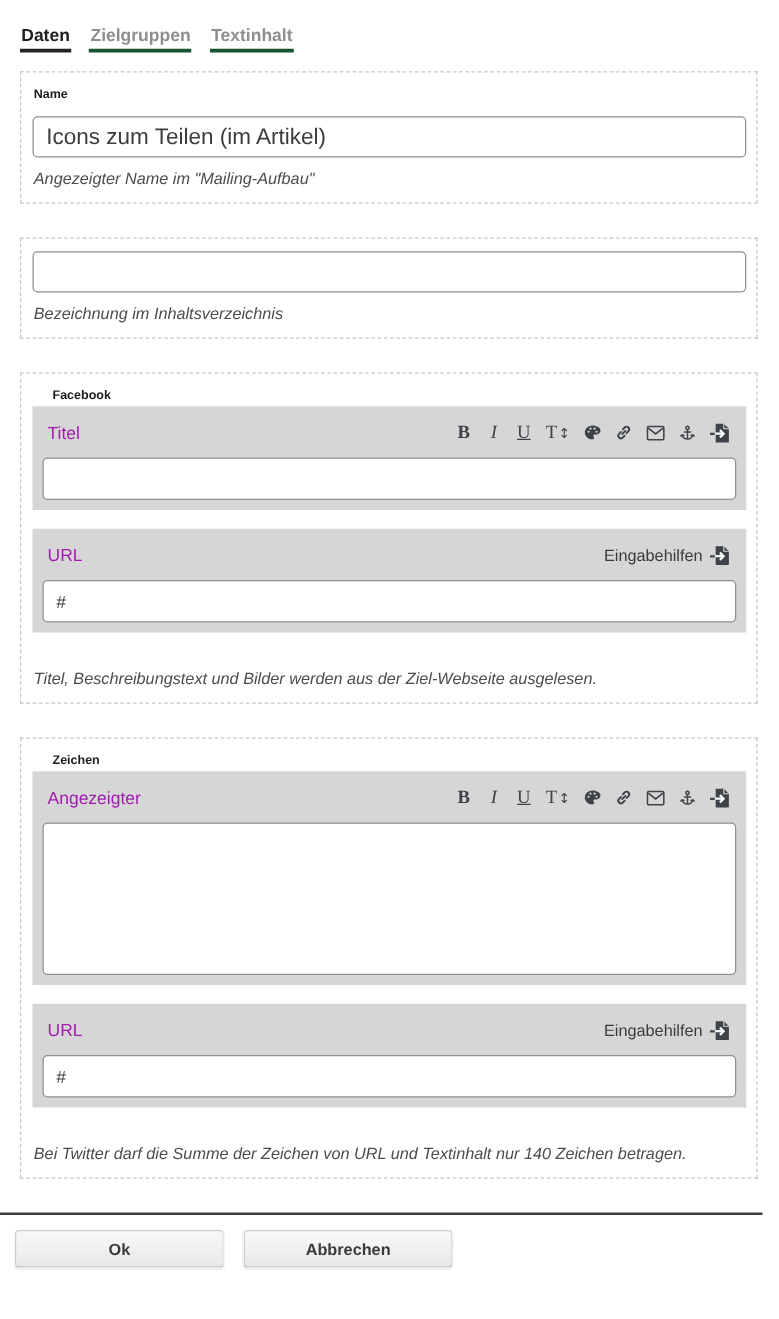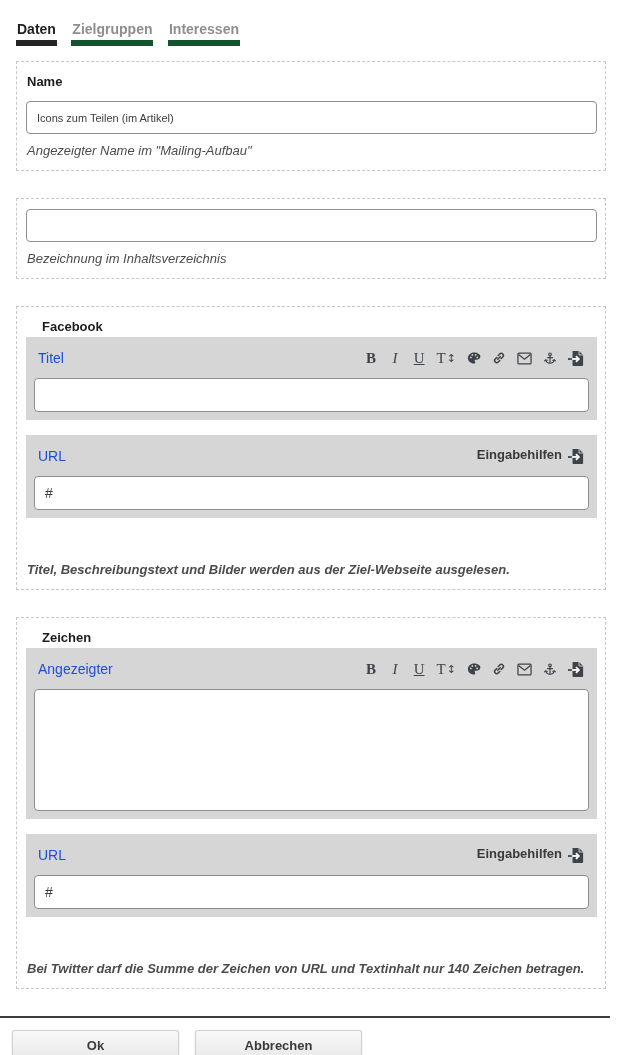--- a/index.html
+++ b/index.html
@@ -6,46 +6,46 @@
   body{
     width:623px;height:1055px;overflow:hidden;background:#fff;
     font-family:"Liberation Sans","DejaVu Sans",sans-serif;
     -webkit-font-smoothing:antialiased;
   }
   
   .tabs{margin:20px 0 15px 16px;}
   .tab{
     display:inline-block;margin-right:10px;padding:0 1px 3px 1px;
     font-size:14px;font-weight:bold;color:#8e8e8e;
-    border-bottom:6px solid #14532d;cursor:pointer;text-decoration:none;
+    border-bottom:3px solid #14532d;cursor:pointer;text-decoration:none;
   }
   .tab.active{color:#1e1e1e;border-bottom-color:#242424;}
   
   .section{
     margin:0 17px 27px 16px;border:1px dashed #c7c7c7;
     padding:10px 8px 10px 9px;background:#fff;
   }
-  .field-label{font-size:13px;font-weight:bold;color:#1c1c1c;margin:2px 0 12px 1px;}
+  .field-label{font-size:10px;font-weight:bold;color:#1c1c1c;margin:2px 0 12px 1px;}
   .section-social .field-label{margin-bottom:3px;margin-left:16px;}
   .text-input{
     display:block;width:100%;height:33px;box-sizing:border-box;
     border:1px solid #8f8f8f;border-radius:4px;background:#fff;
     font-family:"Liberation Sans","DejaVu Sans",sans-serif;
-    font-size:11px;color:#3c3c3c;padding:0 10px;outline:none;
+    font-size:18px;color:#3c3c3c;padding:0 10px;outline:none;
   }
   .hint{font-size:13px;font-style:italic;color:#4c4c4c;margin:9px 1px 2px 1px;}
-  .section-social .hint{margin-top:44px;font-weight:bold;}
+  .section-social .hint{margin-top:29px;}
   
   .panel{background:#d6d6d6;padding:8px;}
   .panel + .panel{margin-top:15px;}
   .panel-header{
     display:flex;justify-content:space-between;align-items:center;
     margin:3px 4px 10px 4px;height:20px;
   }
-  .panel-label{font-size:14px;color:#1d4ed8;}
+  .panel-label{font-size:14px;color:#a21caf;}
   .panel-input{
     display:block;width:100%;height:34px;box-sizing:border-box;
     border:1px solid #8f8f8f;border-radius:4px;background:#fff;
     font-family:"Liberation Sans","DejaVu Sans",sans-serif;
     font-size:14px;color:#3c3c3c;padding:0 10px;outline:none;
   }
   .panel-textarea{
     display:block;width:100%;height:122px;box-sizing:border-box;resize:none;
     border:1px solid #8f8f8f;border-radius:4px;background:#fff;
     font-family:"Liberation Sans","DejaVu Sans",sans-serif;
@@ -57,21 +57,21 @@
     display:inline-flex;align-items:center;justify-content:center;
     min-width:13px;height:18px;cursor:pointer;color:#3e4349;
     font-family:"Liberation Serif","DejaVu Serif",serif;font-size:15px;line-height:1;
   }
   .tb.b{font-weight:bold;}
   .tb.i{font-style:italic;}
   .tb.u{text-decoration:underline;}
   .tb .sz-arrow{font-family:"DejaVu Sans",sans-serif;font-size:11px;margin-left:1px;}
   .tb svg{display:block;}
   
-  .helpers{display:inline-flex;align-items:flex-start;gap:6px;cursor:pointer;font-weight:bold;}
+  .helpers{display:inline-flex;align-items:center;gap:6px;cursor:pointer;}
   .helpers-label{font-size:13px;color:#3a3a3a;}
   
   .divider{width:610px;border-top:2px solid #3d3d3d;margin-top:20px;}
   .actions{display:flex;gap:16px;margin:12px 0 0 12px;}
   .btn{
     width:167px;height:30px;cursor:pointer;
     border:1px solid #cfcfcf;border-bottom-color:#bcbcbc;border-radius:3px;
     background:linear-gradient(#f8f8f8,#e9e9e9);
     box-shadow:0 1px 2px rgba(0,0,0,0.13);
     font-family:"Liberation Sans","DejaVu Sans",sans-serif;
@@ -79,21 +79,21 @@
   }
 </style>
 </head>
 <body>
 
 <div class="page">
 
   <div class="tabs">
     <a class="tab active">Daten</a>
     <a class="tab">Zielgruppen</a>
-    <a class="tab">Interessen</a>
+    <a class="tab">Textinhalt</a>
   </div>
 
   <div class="section">
     <div class="field-label">Name</div>
     <input class="text-input" type="text" value="Icons zum Teilen (im Artikel)" style="">
     <div class="hint">Angezeigter Name im "Mailing-Aufbau"</div>
   </div>
 
   <div class="section">
     <input class="text-input" type="text" value="" style="">

